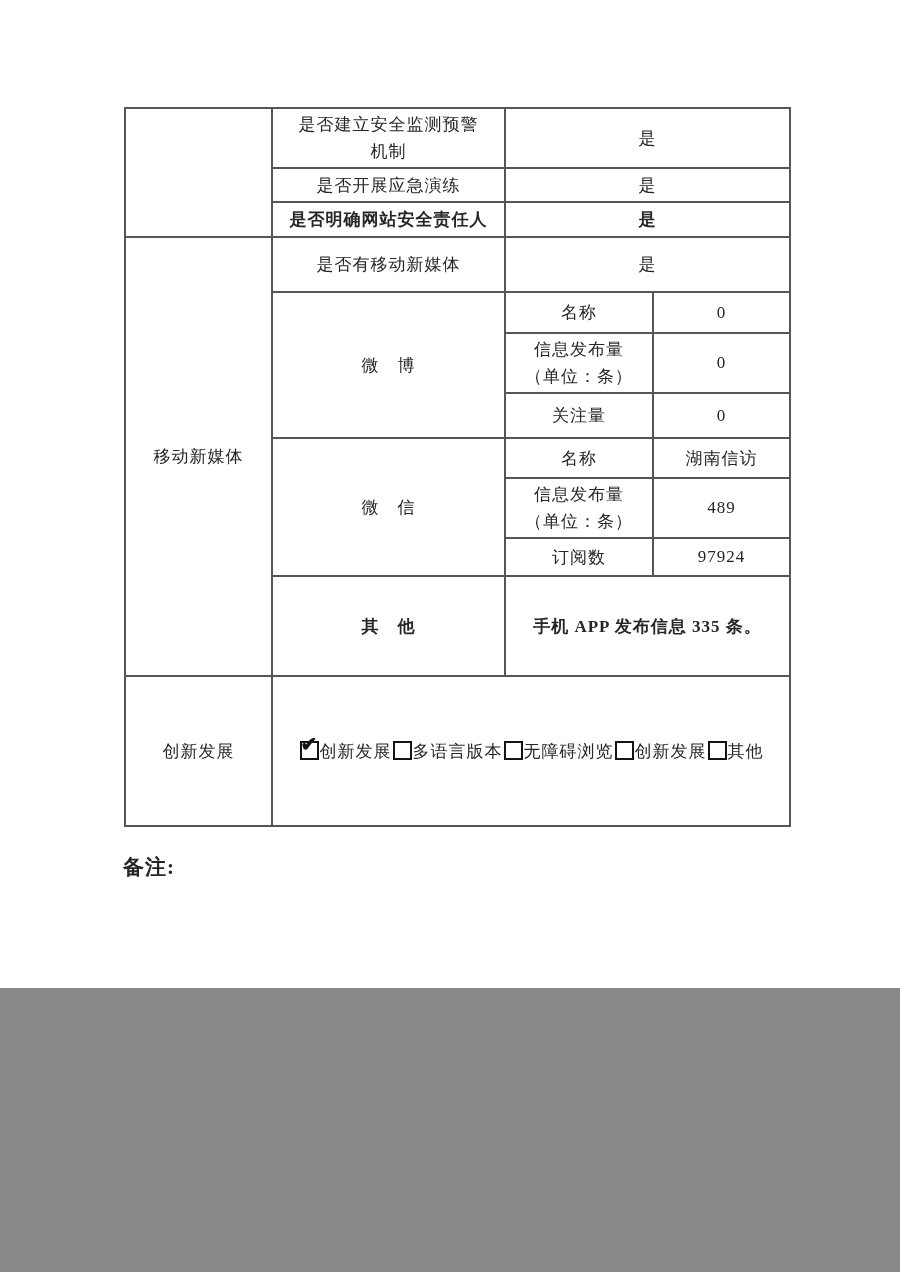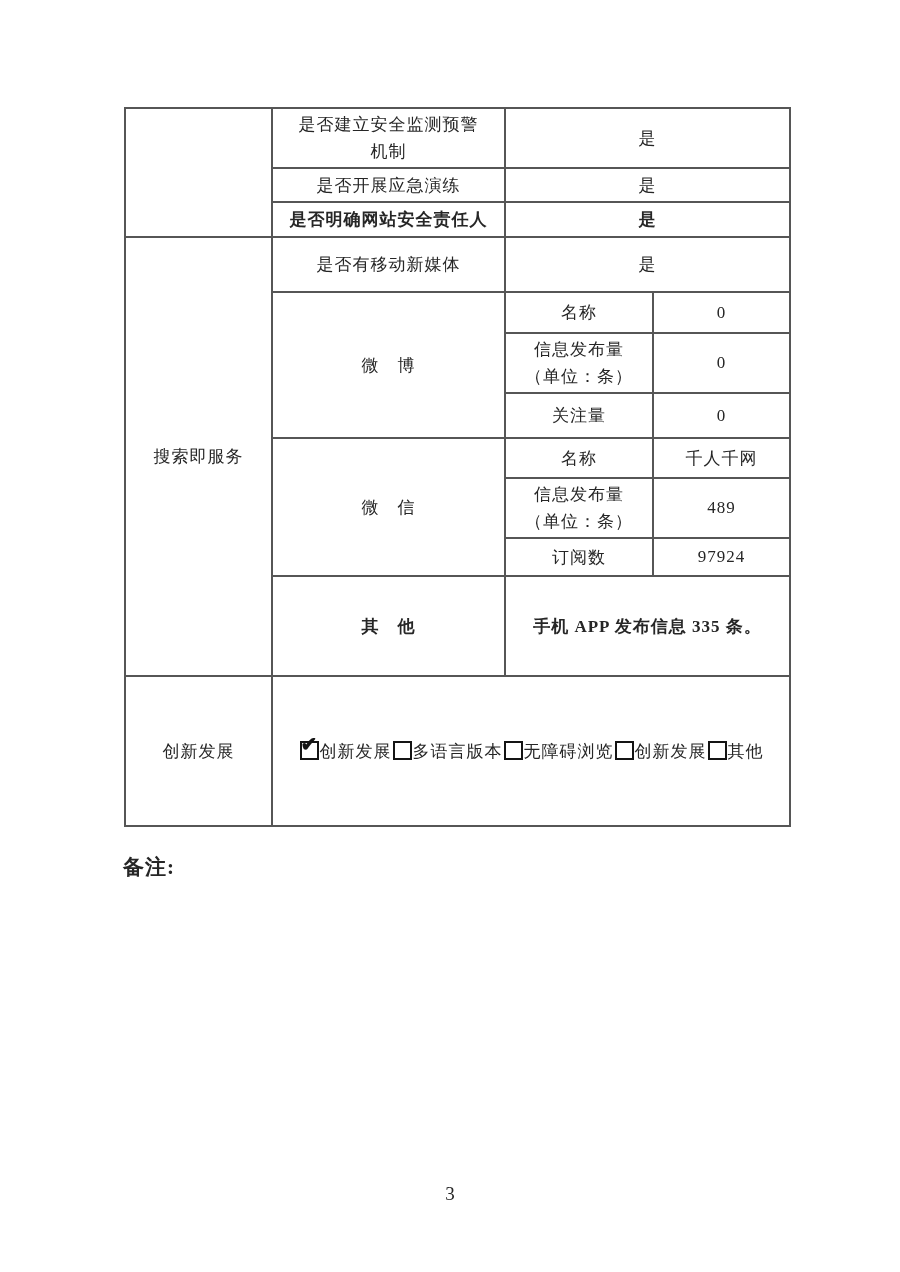--- a/index.html
+++ b/index.html
@@ -1,18 +1,18 @@
 <!DOCTYPE html>
 <html><head>
 <meta charset="utf-8">
 <style>
   html,body{margin:0;padding:0;background:#888;}
   #page{
     position:relative;
-    width:900px;height:1272px;
+    width:900px;height:988px;
     background:#ffffff;
     overflow:hidden;
     font-family:"Liberation Serif","DejaVu Serif",serif;
     color:#262626;
   }
   table.report{
     position:absolute;
     left:124px;top:107px;
     width:665px;
     border-collapse:collapse;
@@ -100,42 +100,42 @@
       <tr class="hr2">
         <td>是否开展应急演练</td>
         <td colspan="2">是</td>
       </tr>
       <tr class="hr3">
         <td>是否明确网站安全责任人</td>
         <td colspan="2">是</td>
       </tr>
 
       <tr class="hr4">
-        <td rowspan="8">搜索即服务</td>
+        <td rowspan="8">移动新媒体</td>
         <td>是否有移动新媒体</td>
         <td colspan="2">是</td>
       </tr>
       <tr class="hr5">
         <td rowspan="3">微　博</td>
         <td>名称</td>
         <td>0</td>
       </tr>
       <tr class="hr6">
         <td class="wrap">信息发布量
 （单位：条）</td>
         <td>0</td>
       </tr>
       <tr class="hr7">
         <td>关注量</td>
         <td>0</td>
       </tr>
       <tr class="hr8">
         <td rowspan="3">微　信</td>
         <td>名称</td>
-        <td>千人千网</td>
+        <td>湖南信访</td>
       </tr>
       <tr class="hr9">
         <td class="wrap">信息发布量
 （单位：条）</td>
         <td>489</td>
       </tr>
       <tr class="hr10">
         <td>订阅数</td>
         <td>97924</td>
       </tr>

